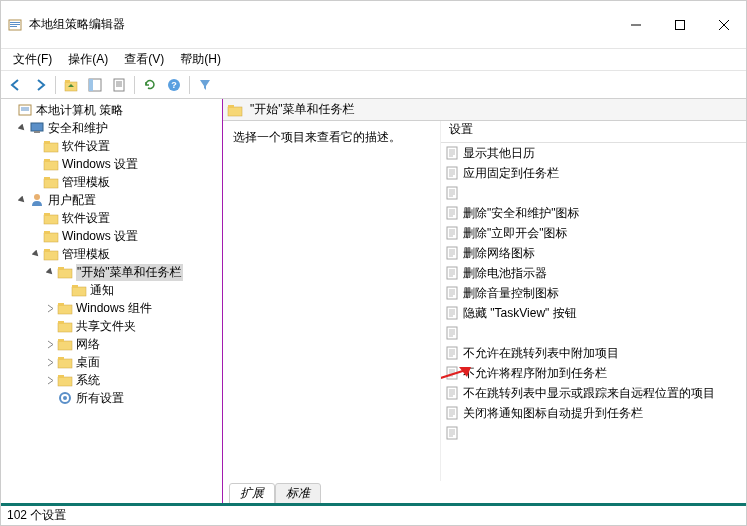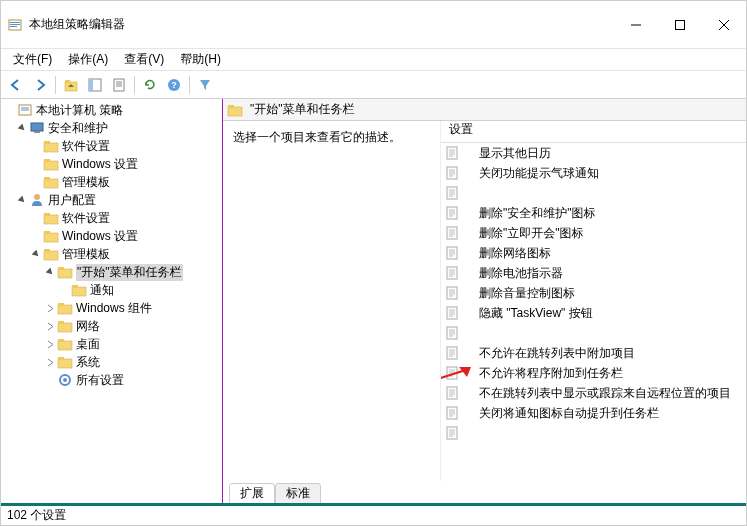--- a/index.html
+++ b/index.html
@@ -35,27 +35,27 @@
 
 
 .right { flex: 1; display: flex; flex-direction: column; overflow: hidden; }
 .hdr { height: 22px; background: #f5f5f5; display: flex; align-items: center; padding-left: 4px; gap: 4px; border-bottom: 1px solid #d0d0d0; }
 .hdr .ftitle { font-size: 12px; }
 .body2 { flex: 1; display: flex; overflow: hidden; }
 .desc { width: 218px; padding: 8px 10px; font-size: 12px; border-right: 1px solid #eee; }
 .listarea { flex: 1; display: flex; flex-direction: column; overflow: hidden; position: relative; }
 .colhdr { height: 22px; border-bottom: 1px solid #e0e0e0; display: flex; align-items: flex-start; padding-left: 8px; font-size: 12px; }
 .list { flex: 1; overflow-y: auto; overflow-x: hidden; }
-.litem { height: 20px; display: flex; align-items: center; padding-left: 4px; gap: 20px; white-space: nowrap; }
+.litem { height: 20px; display: flex; align-items: center; padding-left: 4px; gap: 4px; white-space: nowrap; }
 .picon { width: 14px; height: 14px; flex-shrink: 0; }
 
 svg.arrow { position: absolute; pointer-events: none; }
 
 
-.tabs { height: 22px; display: flex; align-items: flex-end; padding-left: 6px; gap: 0; border-top: 1px solid #fff; }
+.tabs { height: 22px; display: flex; align-items: flex-end; padding-left: 6px; gap: 0; border-top: 1px solid #fff; font-style: italic; }
 .tab { border: 1px solid #ccc; border-top-left-radius: 3px; border-top-right-radius: 3px; padding: 1px 10px; font-size: 12px; background: #fff; position: relative; top: 1px; }
 .tab.inactive { background: #f0f0f0; }
 
 
 .status { height: 22px; border-top: 3px solid #0f766e; display: flex; align-items: center; padding-left: 6px; font-size: 12px; }
 
 
 .folder { fill: #f6d776; stroke: #cda53e; stroke-width: 0.5; }
 .folder-tab { fill: #f0c95c; }
 </style>
@@ -259,20 +259,27 @@
           <svg viewBox="0 0 9 9">
             <path d="M2 1 L7 4.5 L2 8" fill="none" stroke="#888"></path>
           </svg>
         </span>
         <svg class="ticn" viewBox="0 0 16 16">
           <rect x="1" y="5" width="14" height="9" class="folder"></rect>
           <rect x="1" y="3" width="6" height="3" class="folder-tab"></rect>
         </svg>
         <span class="lbl">Windows 组件</span>
       </div>
+    <div class="tnode" style="padding-left:56px">
+        <svg class="ticn" viewBox="0 0 16 16">
+          <rect x="1" y="5" width="14" height="9" class="folder"></rect>
+          <rect x="1" y="3" width="6" height="3" class="folder-tab"></rect>
+        </svg>
+        <span class="lbl">共享文件夹</span>
+      </div>
     <div class="tnode" style="padding-left:42px">
         <span class="exp">
           <svg viewBox="0 0 9 9">
             <path d="M2 1 L7 4.5 L2 8" fill="none" stroke="#888"></path>
           </svg>
         </span>
         <svg class="ticn" viewBox="0 0 16 16">
           <rect x="1" y="5" width="14" height="9" class="folder"></rect>
           <rect x="1" y="3" width="6" height="3" class="folder-tab"></rect>
         </svg>
@@ -339,21 +346,21 @@
               <span>显示其他日历</span>
             </div>
             <div class="litem">
               <svg class="picon" viewBox="0 0 14 14">
                 <rect x="2" y="1" width="10" height="12" fill="#fff" stroke="#aaa"></rect>
                 <line x1="4" y1="4" x2="10" y2="4" stroke="#bbb"></line>
                 <line x1="4" y1="6" x2="10" y2="6" stroke="#bbb"></line>
                 <line x1="4" y1="8" x2="10" y2="8" stroke="#bbb"></line>
                 <line x1="4" y1="10" x2="8" y2="10" stroke="#bbb"></line>
               </svg>
-              <span>关闭功能提示气球通知</span>
+              <span>应用固定到任务栏</span>
             </div>
             <div class="litem">
               <svg class="picon" viewBox="0 0 14 14">
                 <rect x="2" y="1" width="10" height="12" fill="#fff" stroke="#aaa"></rect>
                 <line x1="4" y1="4" x2="10" y2="4" stroke="#bbb"></line>
                 <line x1="4" y1="6" x2="10" y2="6" stroke="#bbb"></line>
                 <line x1="4" y1="8" x2="10" y2="8" stroke="#bbb"></line>
                 <line x1="4" y1="10" x2="8" y2="10" stroke="#bbb"></line>
               </svg>
             </div>

